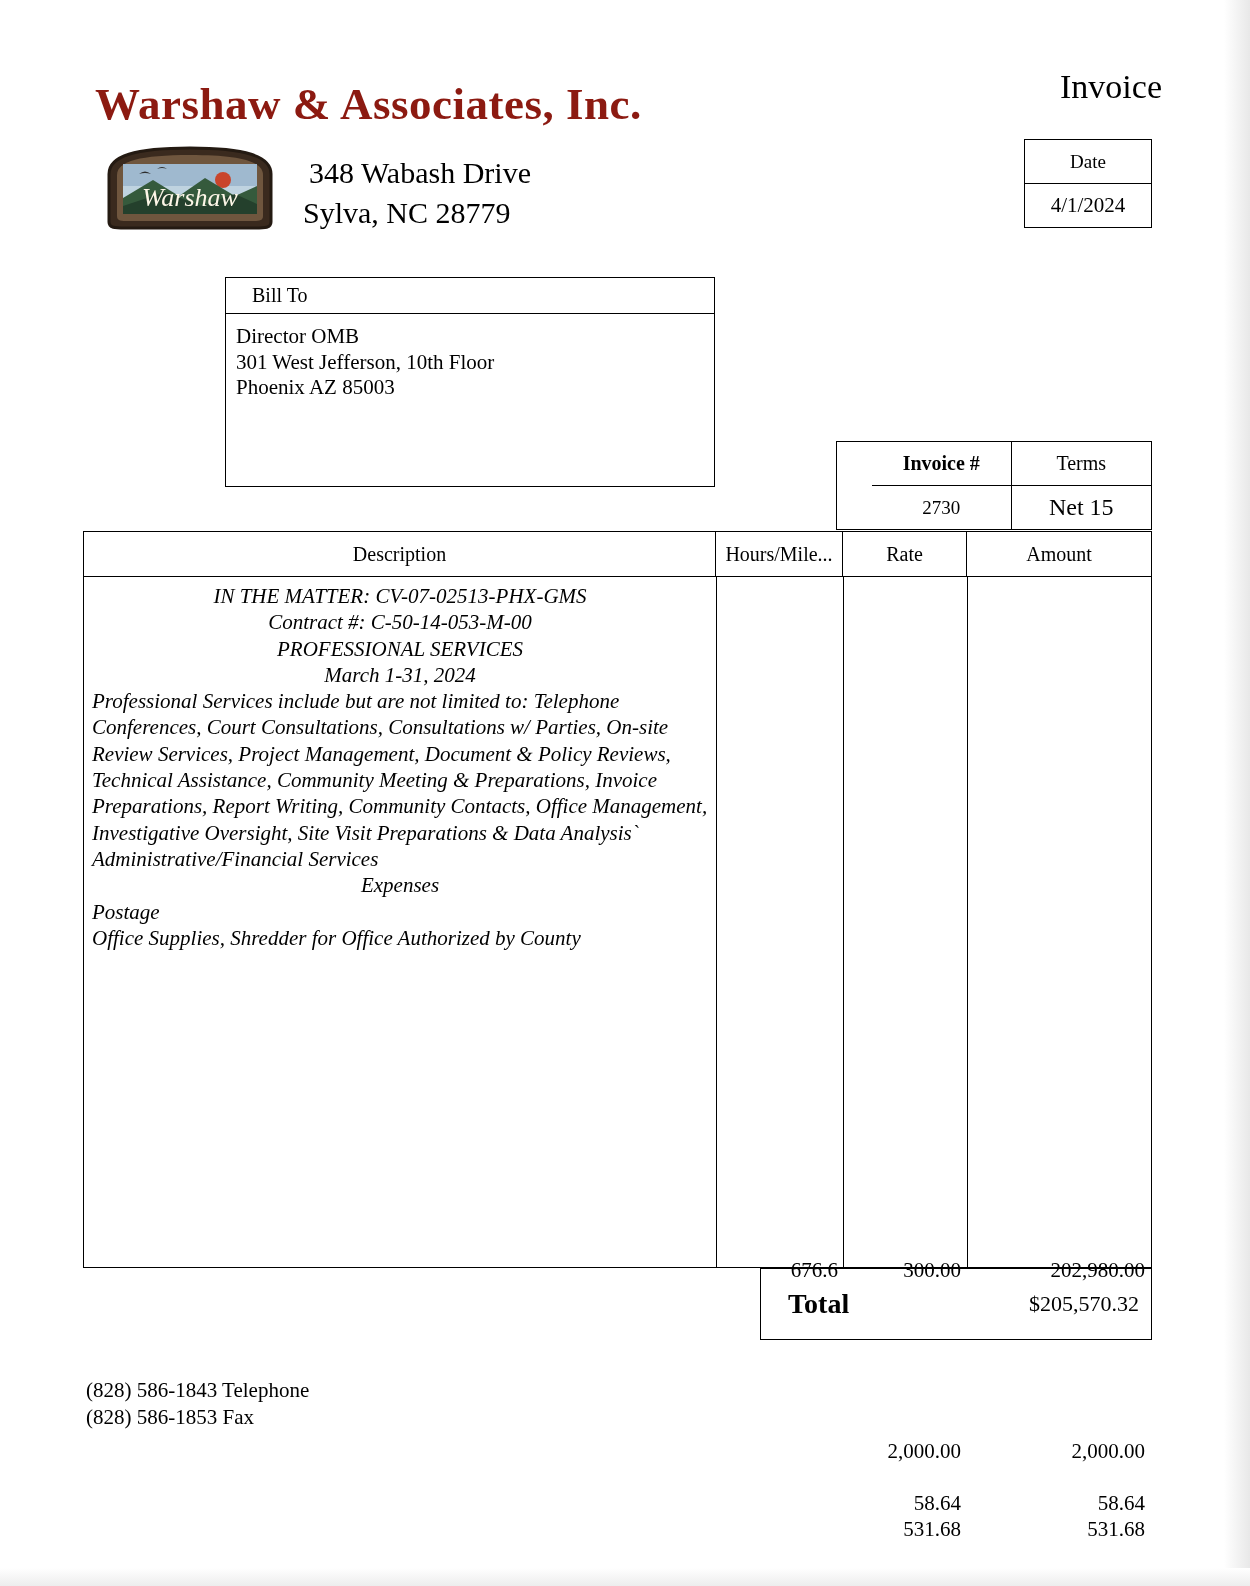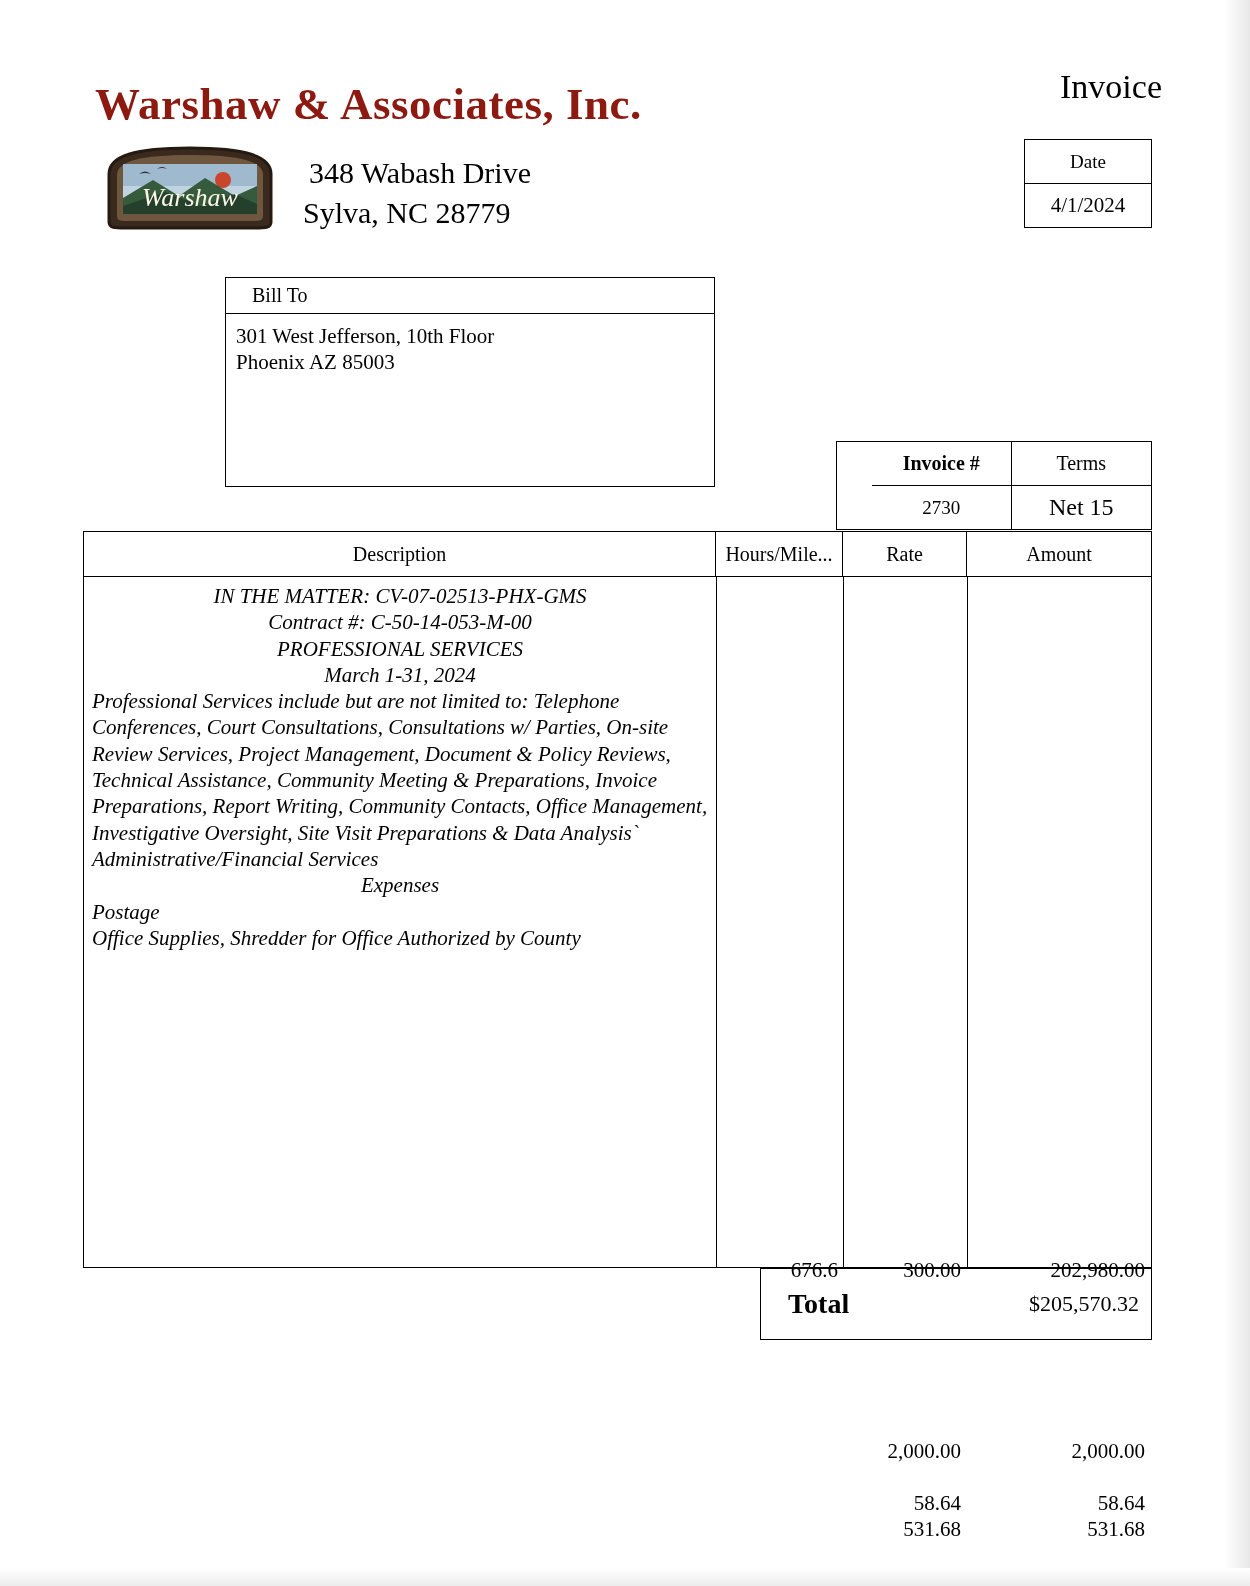--- a/index.html
+++ b/index.html
@@ -282,20 +282,21 @@
   <div class="invoice-word">Invoice</div>
 
   <div class="date-box">
     <div class="cell head">Date</div>
     <div class="cell value">4/1/2024</div>
   </div>
 
   <div class="billto-box">
     <div class="billto-head">Bill To</div>
     <div class="billto-body">
+      <div>Director OMB</div>
       <div>301  West Jefferson, 10th Floor</div>
       <div>Phoenix AZ 85003</div>
     </div>
   </div>
 
   <div class="inv-terms">
     <div class="th left">Invoice #</div>
     <div class="th terms">Terms</div>
     <div class="td left">2730</div>
     <div class="td terms-val">Net 15</div>
@@ -340,14 +341,18 @@
       <div class="num amt4">531.68</div>
 
     </div>
   </div>
 
   <div class="total-box">
     <div class="total-label">Total</div>
     <div class="total-value">$205,570.32</div>
   </div>
 
+  <div class="footer">
+    <div>(828) 586-1843  Telephone</div>
+    <div>(828) 586-1853  Fax</div>
+  </div>
 
 </div>
 
 </body></html>

